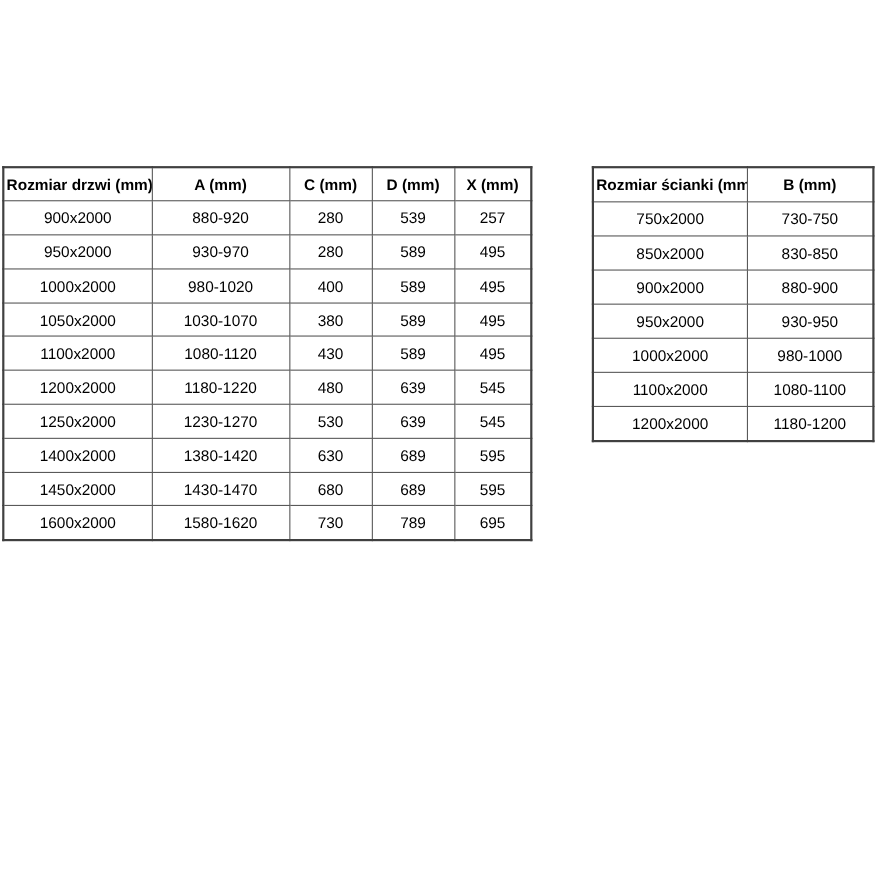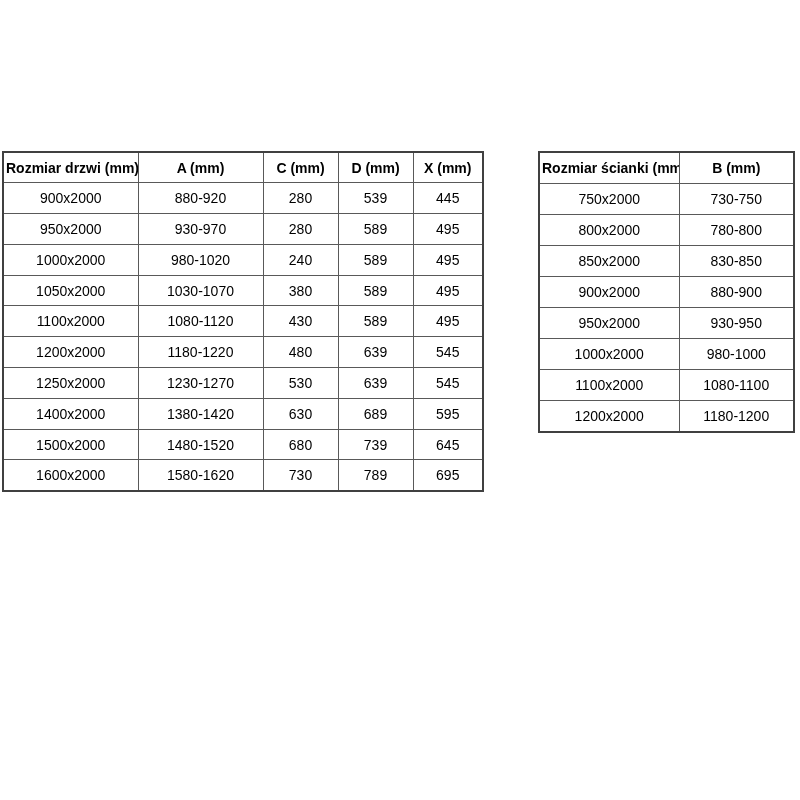--- a/index.html
+++ b/index.html
@@ -60,33 +60,33 @@
           <th>D (mm)</th>
           <th>X (mm)</th>
         </tr>
       </thead>
     <tbody>
         <tr>
           <td>900x2000</td>
           <td>880-920</td>
           <td>280</td>
           <td>539</td>
-          <td>445</td>
+          <td>257</td>
         </tr>
         <tr>
           <td>950x2000</td>
           <td>930-970</td>
           <td>280</td>
           <td>589</td>
           <td>495</td>
         </tr>
         <tr>
           <td>1000x2000</td>
           <td>980-1020</td>
-          <td>240</td>
+          <td>400</td>
           <td>589</td>
           <td>495</td>
         </tr>
         <tr>
           <td>1050x2000</td>
           <td>1030-1070</td>
           <td>380</td>
           <td>589</td>
           <td>495</td>
         </tr>
@@ -112,25 +112,25 @@
           <td>545</td>
         </tr>
         <tr>
           <td>1400x2000</td>
           <td>1380-1420</td>
           <td>630</td>
           <td>689</td>
           <td>595</td>
         </tr>
         <tr>
-          <td>1500x2000</td>
-          <td>1480-1520</td>
+          <td>1450x2000</td>
+          <td>1430-1470</td>
           <td>680</td>
-          <td>739</td>
-          <td>645</td>
+          <td>689</td>
+          <td>595</td>
         </tr>
         <tr>
           <td>1600x2000</td>
           <td>1580-1620</td>
           <td>730</td>
           <td>789</td>
           <td>695</td>
         </tr>
       </tbody>
   </table>
@@ -143,24 +143,20 @@
     <thead>
         <tr>
           <th>Rozmiar ścianki (mm)</th>
           <th>B (mm)</th>
         </tr>
       </thead>
     <tbody>
         <tr>
           <td>750x2000</td>
           <td>730-750</td>
-        </tr>
-        <tr>
-          <td>800x2000</td>
-          <td>780-800</td>
         </tr>
         <tr>
           <td>850x2000</td>
           <td>830-850</td>
         </tr>
         <tr>
           <td>900x2000</td>
           <td>880-900</td>
         </tr>
         <tr>

